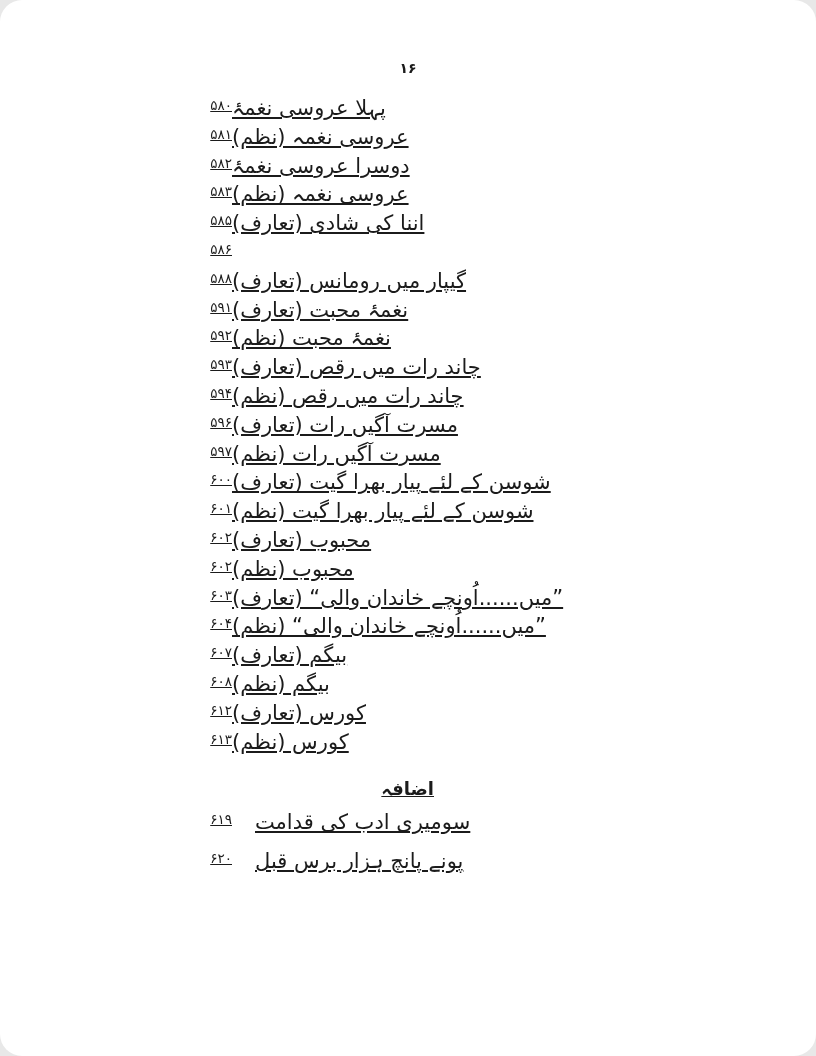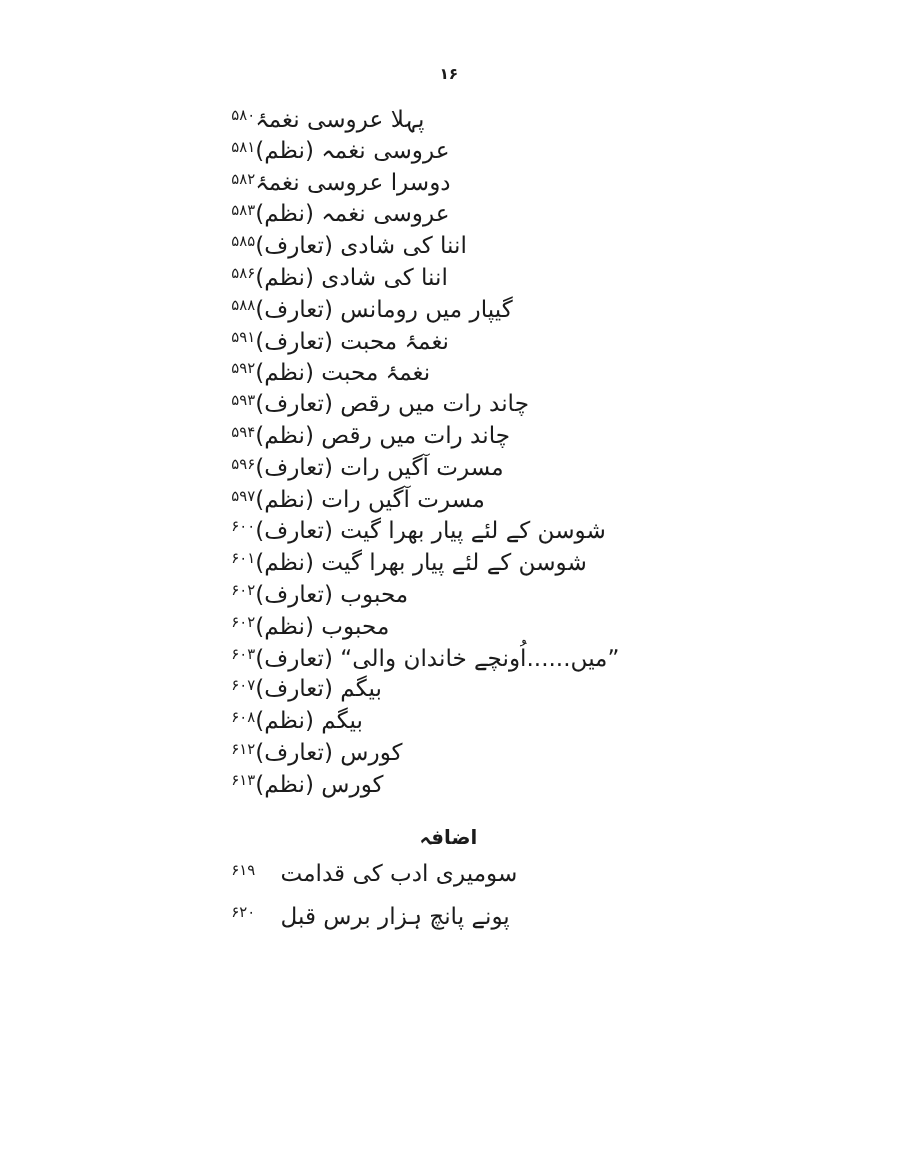--- a/index.html
+++ b/index.html
@@ -7,34 +7,36 @@
     background:#e8e8e8;
     font-family:"DejaVu Sans", sans-serif;
   }
   .page{
     position:relative;
     width:816px;height:1056px;
     margin:0 auto;
     background:#ffffff;
     color:#1b1b1b;
     overflow:hidden;
+    border-radius:22px;
   }
   .folio{
     position:absolute;
     top:60px;left:0;right:0;
     text-align:center;
     font-size:14px;
     font-weight:bold;
     letter-spacing:1px;
   }
   .toc{
     position:absolute;
     top:94px;
     left:170px;
     right:164px; 
+    text-decoration:underline;
   }
   .toc-row{
     display:flex;
     align-items:flex-start;
     height:28.8px;
   }
   .toc-page{
     width:62px;
     flex:0 0 62px;
     text-align:right;
@@ -94,21 +96,20 @@
     <span class="toc-title">عروسی نغمہ (نظم)</span>
   </div>
 
   <div class="toc-row">
     <span class="toc-page">۵۸۵</span>
     <span class="toc-title">اننا کی شادی (تعارف)</span>
   </div>
 
   <div class="toc-row">
     <span class="toc-page">۵۸۶</span>
-    <span class="toc-title">اننا کی شادی (نظم)</span>
   </div>
 
   <div class="toc-row">
     <span class="toc-page">۵۸۸</span>
     <span class="toc-title">گیپار میں رومانس (تعارف)</span>
   </div>
 
 
   <div class="toc-row">
     <span class="toc-page">۵۹۱</span>
@@ -158,20 +159,24 @@
   <div class="toc-row">
     <span class="toc-page">۶۰۲</span>
     <span class="toc-title">محبوب (نظم)</span>
   </div>
 
   <div class="toc-row">
     <span class="toc-page">۶۰۳</span>
     <span class="toc-title">”میں......اُونچے خاندان والی“ (تعارف)</span>
   </div>
 
+  <div class="toc-row">
+    <span class="toc-page">۶۰۴</span>
+    <span class="toc-title">”میں......اُونچے خاندان والی“ (نظم)</span>
+  </div>
 
   <div class="toc-row">
     <span class="toc-page">۶۰۷</span>
     <span class="toc-title">بیگم (تعارف)</span>
   </div>
 
   <div class="toc-row">
     <span class="toc-page">۶۰۸</span>
     <span class="toc-title">بیگم (نظم)</span>
   </div>

